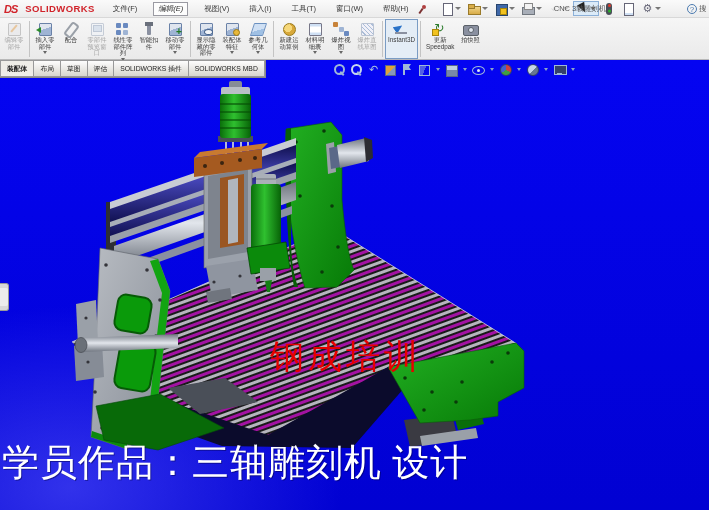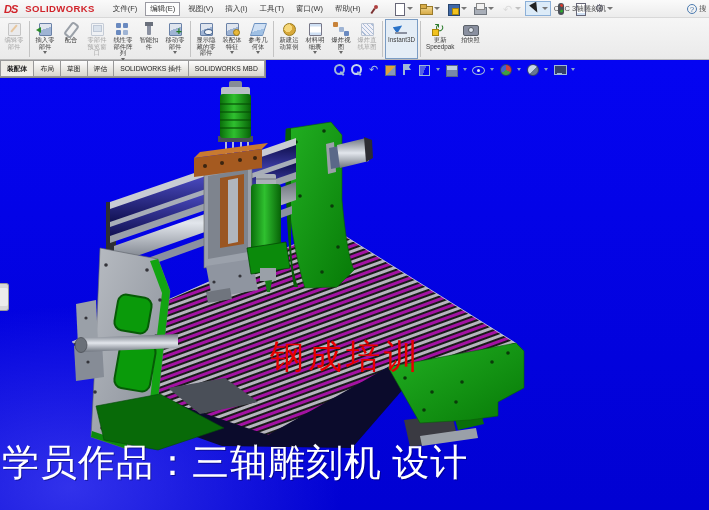--- a/index.html
+++ b/index.html
@@ -6,23 +6,23 @@
   *{box-sizing:border-box;}
   #app{position:relative;width:709px;height:510px;overflow:hidden;background:#f0f0f0;
        font-family:"Liberation Sans","DejaVu Sans",sans-serif;}
 
   
   #titlebar{position:absolute;left:0;top:0;width:709px;height:18px;background:linear-gradient(#fafafa,#ececec);
             border-bottom:1px solid #d8d8d8;display:flex;align-items:center;}
   #logo{display:flex;align-items:center;margin-left:4px;white-space:nowrap;}
   #logo .ds{color:#d1232a;font-style:italic;font-weight:bold;font-size:11px;letter-spacing:-1px;}
   #logo .brand{color:#d1232a;font-weight:bold;font-size:9.5px;letter-spacing:.4px;margin-left:8px;}
-  #menubar{display:flex;align-items:center;margin-left:14px;gap:4px;}
+  #menubar{display:flex;align-items:center;margin-left:14px;gap:12px;}
   .menu-item{font-size:7.5px;color:#333;padding:1px 4px;white-space:nowrap;cursor:default;}
-  .menu-item.boxed{border:1px solid #9a9aa2;background:#fdfdfd;}
+  .menu-item.boxed{border:1px solid #9a9aa2;background:#fdfdfd;font-style:italic;}
   .pin-icon{width:10px;height:10px;position:relative;margin:0 6px;}
   .pin-icon::before{content:"";position:absolute;left:4px;top:1px;width:4px;height:4px;border-radius:50%;background:#b04040;}
   .pin-icon::after{content:"";position:absolute;left:2px;top:4px;width:2px;height:6px;background:#7a3030;transform:rotate(35deg);}
   #qat{display:flex;align-items:center;gap:1px;margin-left:4px;}
   .qat-btn{display:flex;align-items:center;height:15px;padding:0 2px;border:1px solid transparent;}
   .qat-btn.active{border:1px solid #8cb0d8;background:#dcebf8;}
   .qat-btn.disabled{opacity:.4;}
   .qdrop{width:0;height:0;border-left:3px solid transparent;border-right:3px solid transparent;border-top:3px solid #777;margin-left:2px;}
   .qicon{position:relative;width:12px;height:12px;display:inline-block;}
   .qi-new::before{content:"";position:absolute;left:2px;top:0;width:8px;height:11px;background:#fff;border:1px solid #667;}

